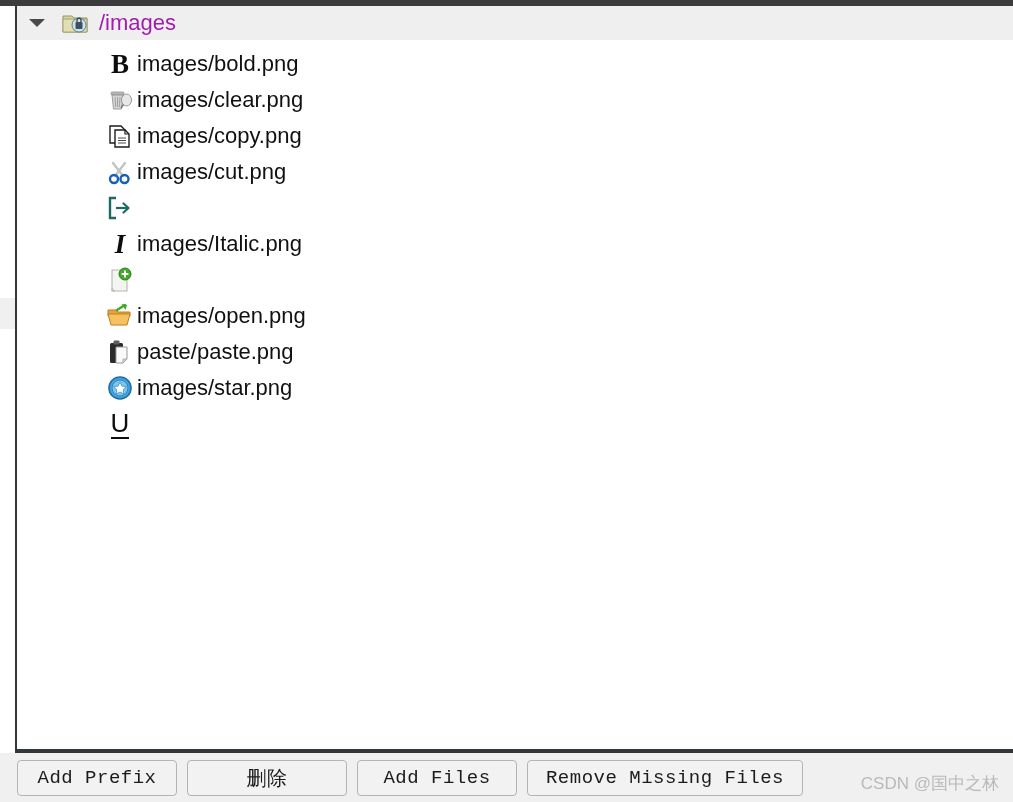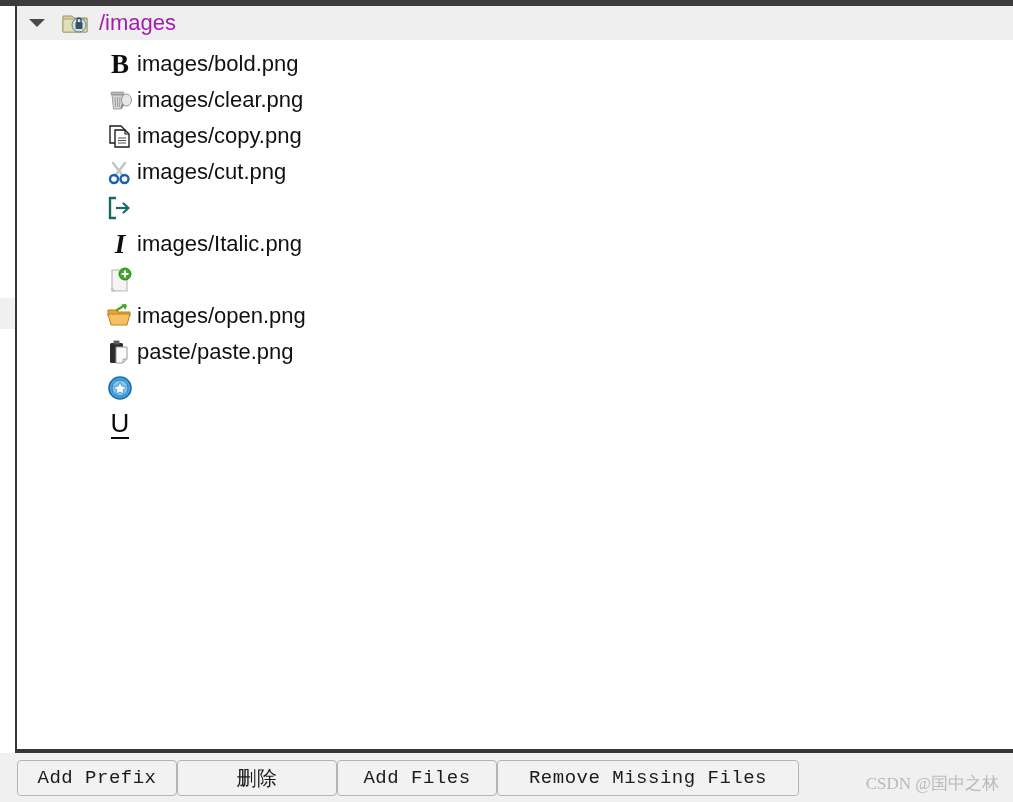--- a/index.html
+++ b/index.html
@@ -150,48 +150,49 @@
     position: absolute;
     left: 0; top: 753px;
     width: 1013px; height: 49px;
     background: #f0f0f0;
   }
   #button-row {
     position: absolute;
     left: 17px; top: 7px;
     display: flex;
     align-items: center;
+    gap: 10px;
   }
   .tool-button {
     height: 36px;
     background: #f2f2f2;
     border: 1px solid #b4b4b4;
     border-radius: 4px;
     font-family: "Liberation Mono", monospace;
     font-size: 19px;
     color: #1b1b1b;
     display: flex;
     align-items: center;
     justify-content: center;
     box-sizing: border-box;
     letter-spacing: 0.5px;
     cursor: default;
   }
   #btn-add-prefix { width: 160px; }
   #btn-add-files  { width: 160px; }
   #btn-delete     { width: 160px; font-family: "DejaVu Sans", sans-serif; font-size: 20px; }
-  #btn-remove-missing { width: 302px; }
+  #btn-remove-missing { width: 276px; }
 
   #watermark {
     position: absolute;
     right: 14px;
     top: 19px;
     font-size: 17px;
     color: #b9b9b9;
-    font-family: Liberation Serif, serif;
+    font-family: Liberation Sans, sans-serif;
     white-space: nowrap;
   }
 </style>
 </head>
 <body>
 
 <div id="top-strip"></div>
 
 <div id="outer-scroll-track">
   <div id="outer-scroll-thumb"></div>
@@ -319,20 +320,21 @@
     </div>
 
     <div class="file-row">
       <div class="file-icon">
         <svg width="28" height="28" viewBox="0 0 28 28" xmlns="http://www.w3.org/2000/svg">
           <circle cx="14" cy="14" r="11" fill="#4aa3dd" stroke="#1d6fa5" stroke-width="1.6"></circle>
           <circle cx="14" cy="14" r="8" fill="#7fc4ea" stroke="#2b86c0" stroke-width="1"></circle>
           <path d="M14 8.2 l1.9 3.9 4.3 .6 -3.1 3 .7 4.3 -3.8 -2 -3.8 2 .7 -4.3 -3.1 -3 4.3 -.6 Z" fill="#ffffff" stroke="#2b86c0" stroke-width="0.7"></path>
         </svg>
       </div>
+      <div class="file-label">images/star.png</div>
     </div>
 
     <div class="file-row">
       <div class="file-icon">
         <span class="glyph-underline">U</span>
       </div>
     </div>
 
   </div>
 </div>

